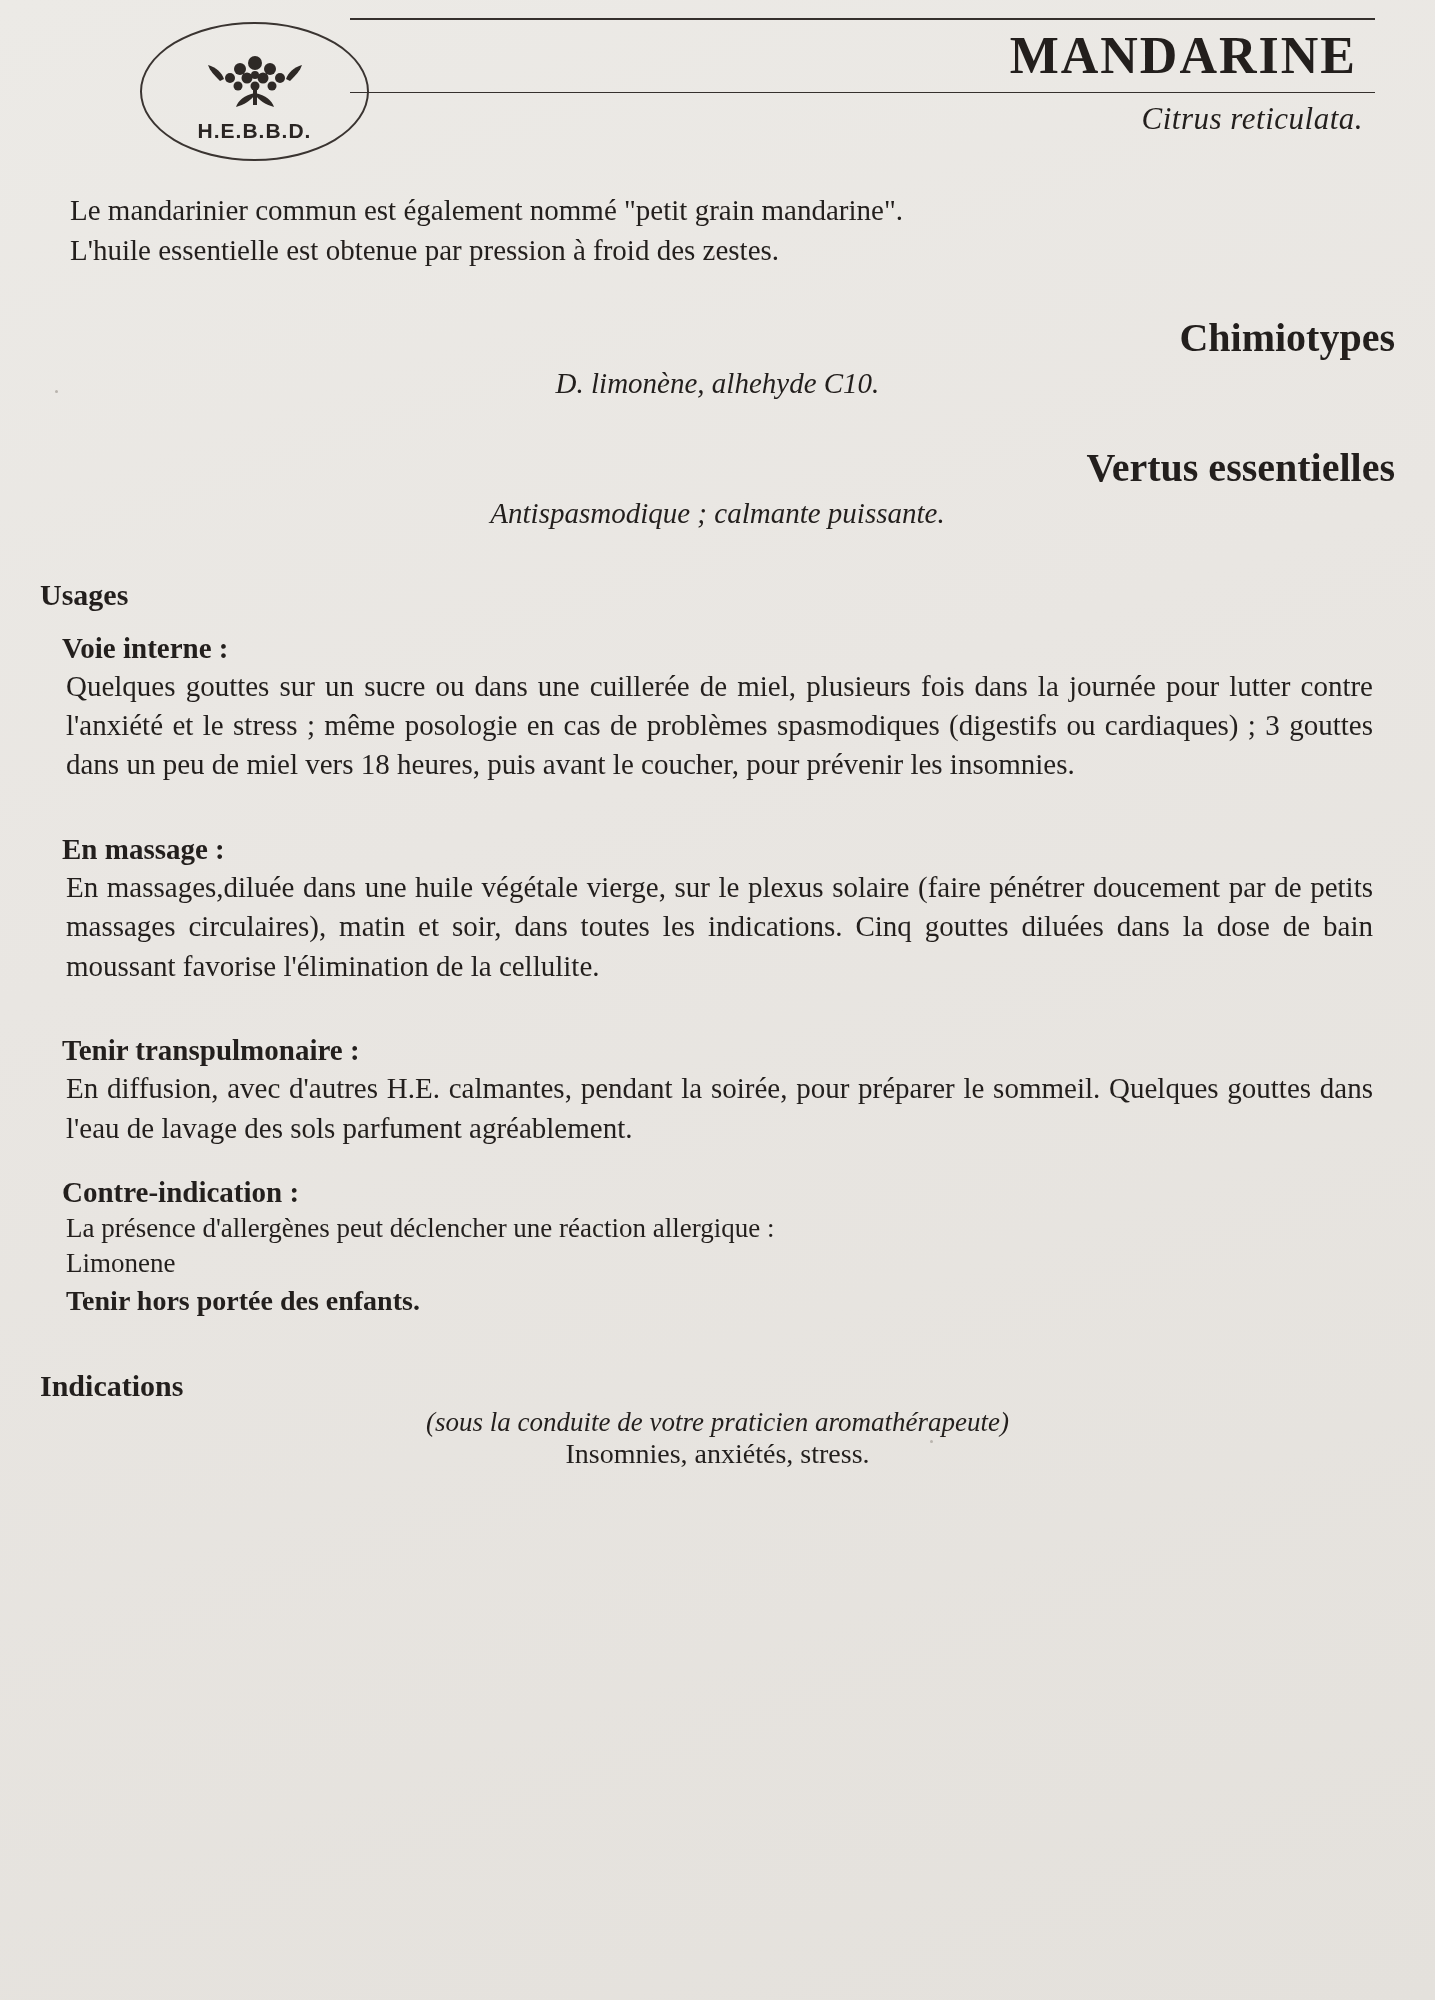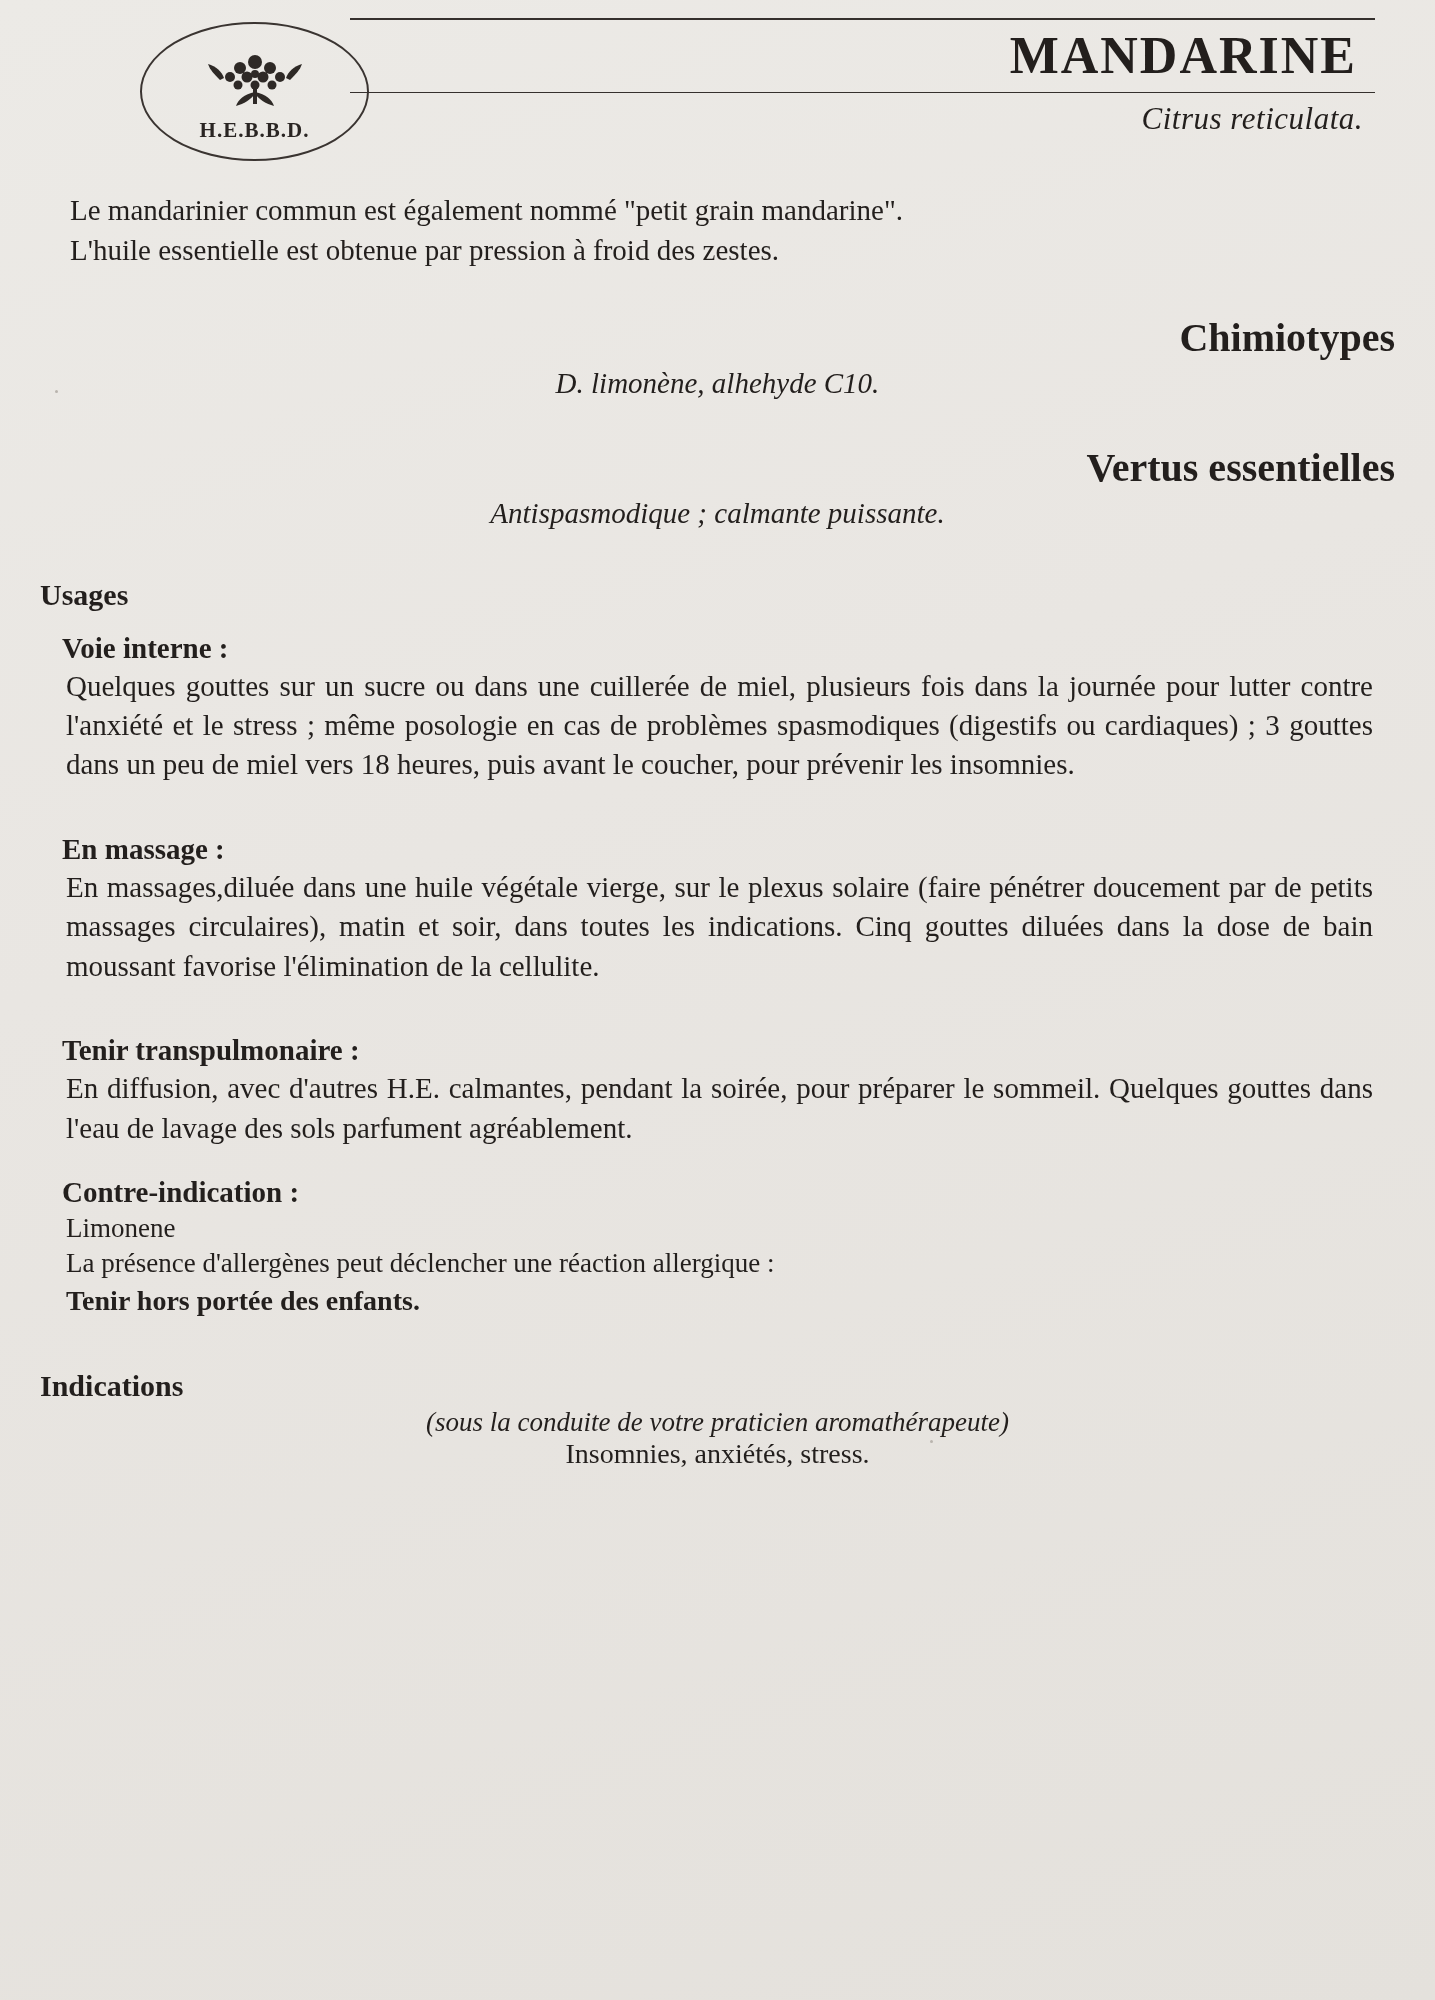--- a/index.html
+++ b/index.html
@@ -40,21 +40,21 @@
     flex-direction: column;
     align-items: center;
     justify-content: center;
   }
   .logo-mark {
     width: 110px;
     height: 72px;
     margin-top: 6px;
   }
   .logo-text {
-    font-family: Liberation Serif, serif;
+    font-family: Liberation Sans, sans-serif;
     font-size: 21px;
     letter-spacing: 1px;
     font-weight: 700;
     color: #2a2523;
     margin-top: 2px;
     margin-bottom: 2px;
   }
   .title-block {
     position: absolute;
     left: 310px;
@@ -228,21 +228,21 @@
   <div class="para">En massages,diluée dans une huile végétale vierge, sur le plexus solaire (faire pénétrer doucement par de petits massages circulaires), matin et soir, dans toutes les indications. Cinq gouttes diluées dans la dose de bain moussant favorise l'élimination de la cellulite.</div>
 
   <div class="gap"></div>
 
   <div class="sub-head">Tenir transpulmonaire :</div>
   <div class="para">En diffusion, avec d'autres H.E. calmantes, pendant la soirée, pour préparer le sommeil. Quelques gouttes dans l'eau de lavage des sols parfument agréablement.</div>
 
   <div class="gap"></div>
 
   <div class="contra-head">Contre-indication :</div>
+  <div class="contra-line">La présence d'allergènes peut déclencher une réaction allergique :</div>
   <div class="contra-line">Limonene</div>
-  <div class="contra-line">La présence d'allergènes peut déclencher une réaction allergique :</div>
   <div class="contra-bold">Tenir hors portée des enfants.</div>
 
   <div class="indications-head">Indications</div>
   <div class="indications-sub">(sous la conduite de votre praticien aromathérapeute)</div>
   <div class="indications-list">Insomnies, anxiétés, stress.</div>
 
 </div>
 
 </body></html>

